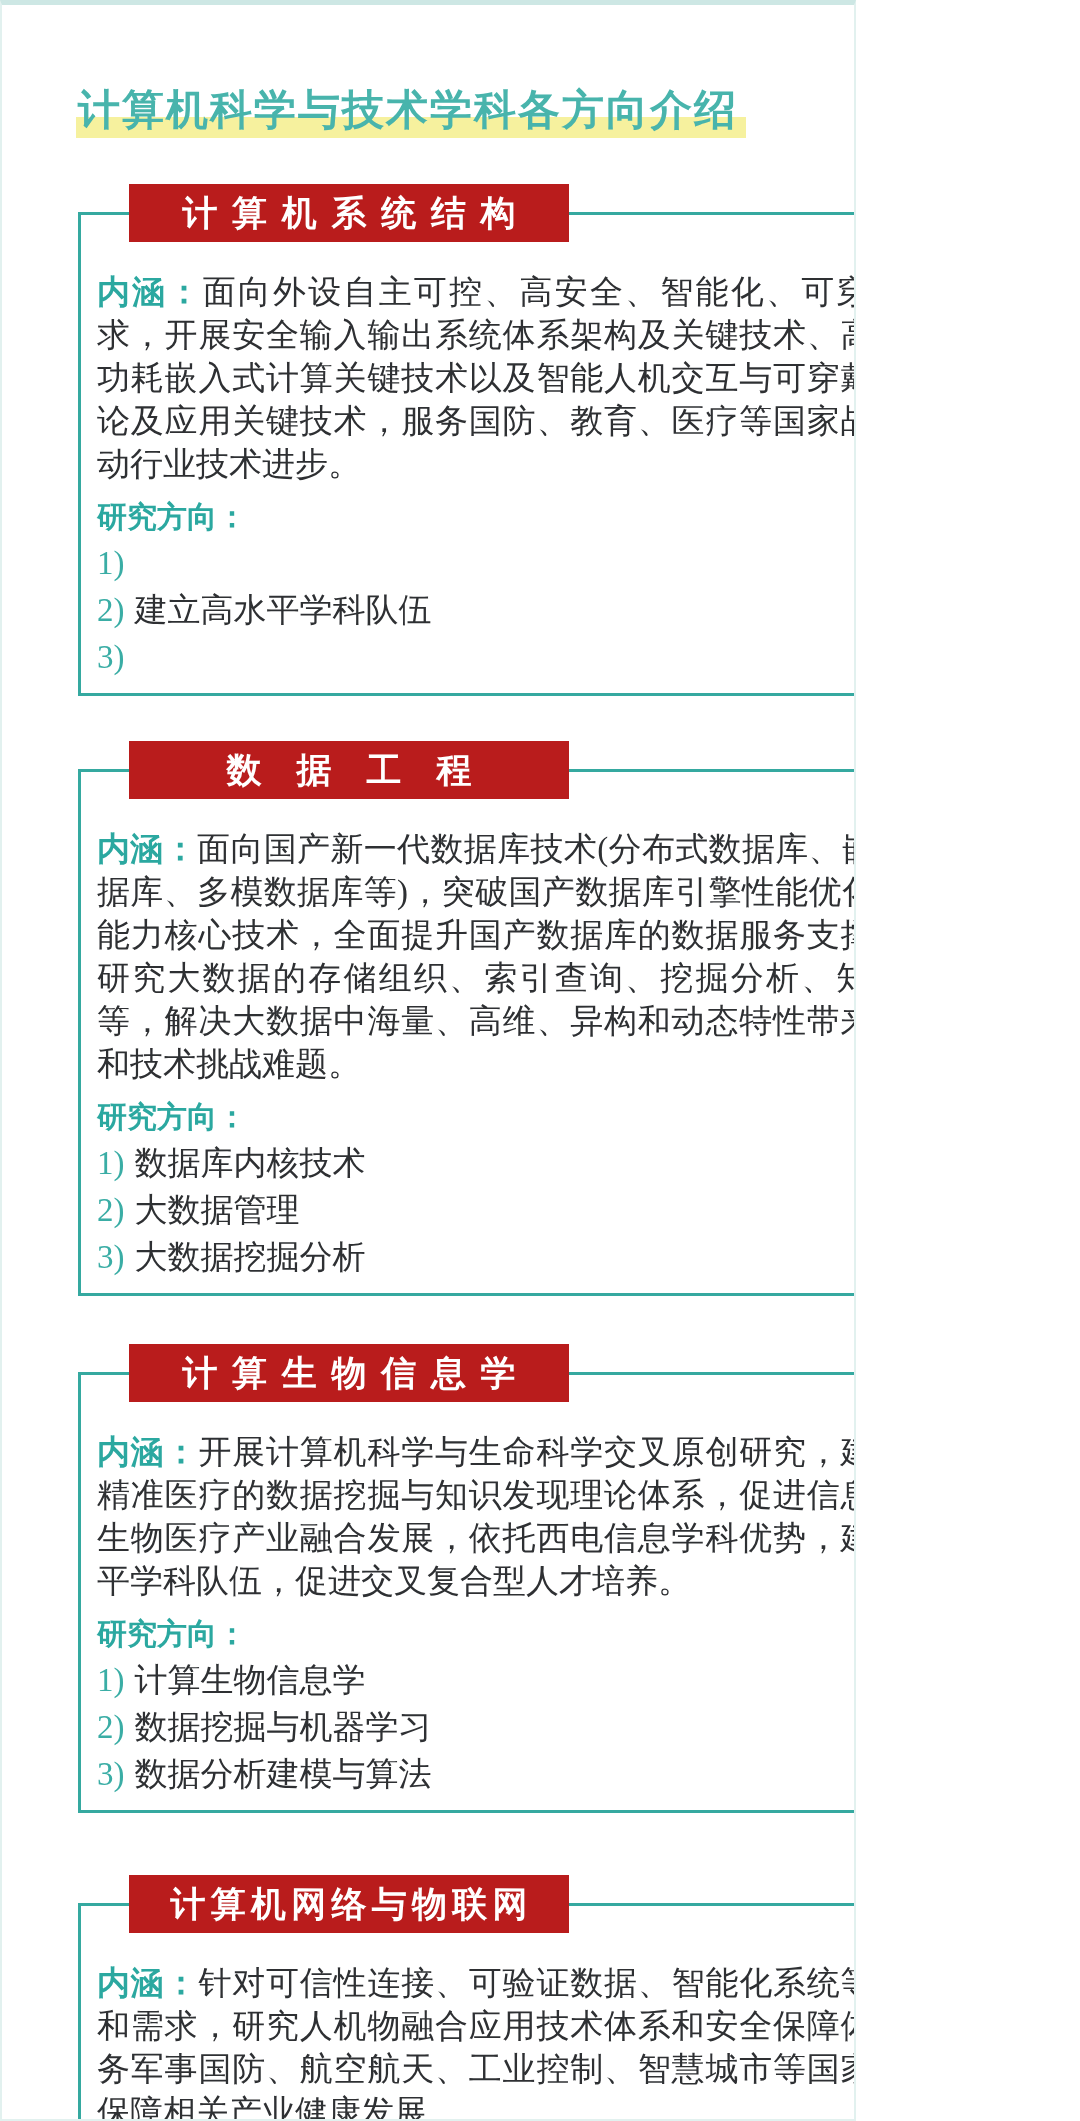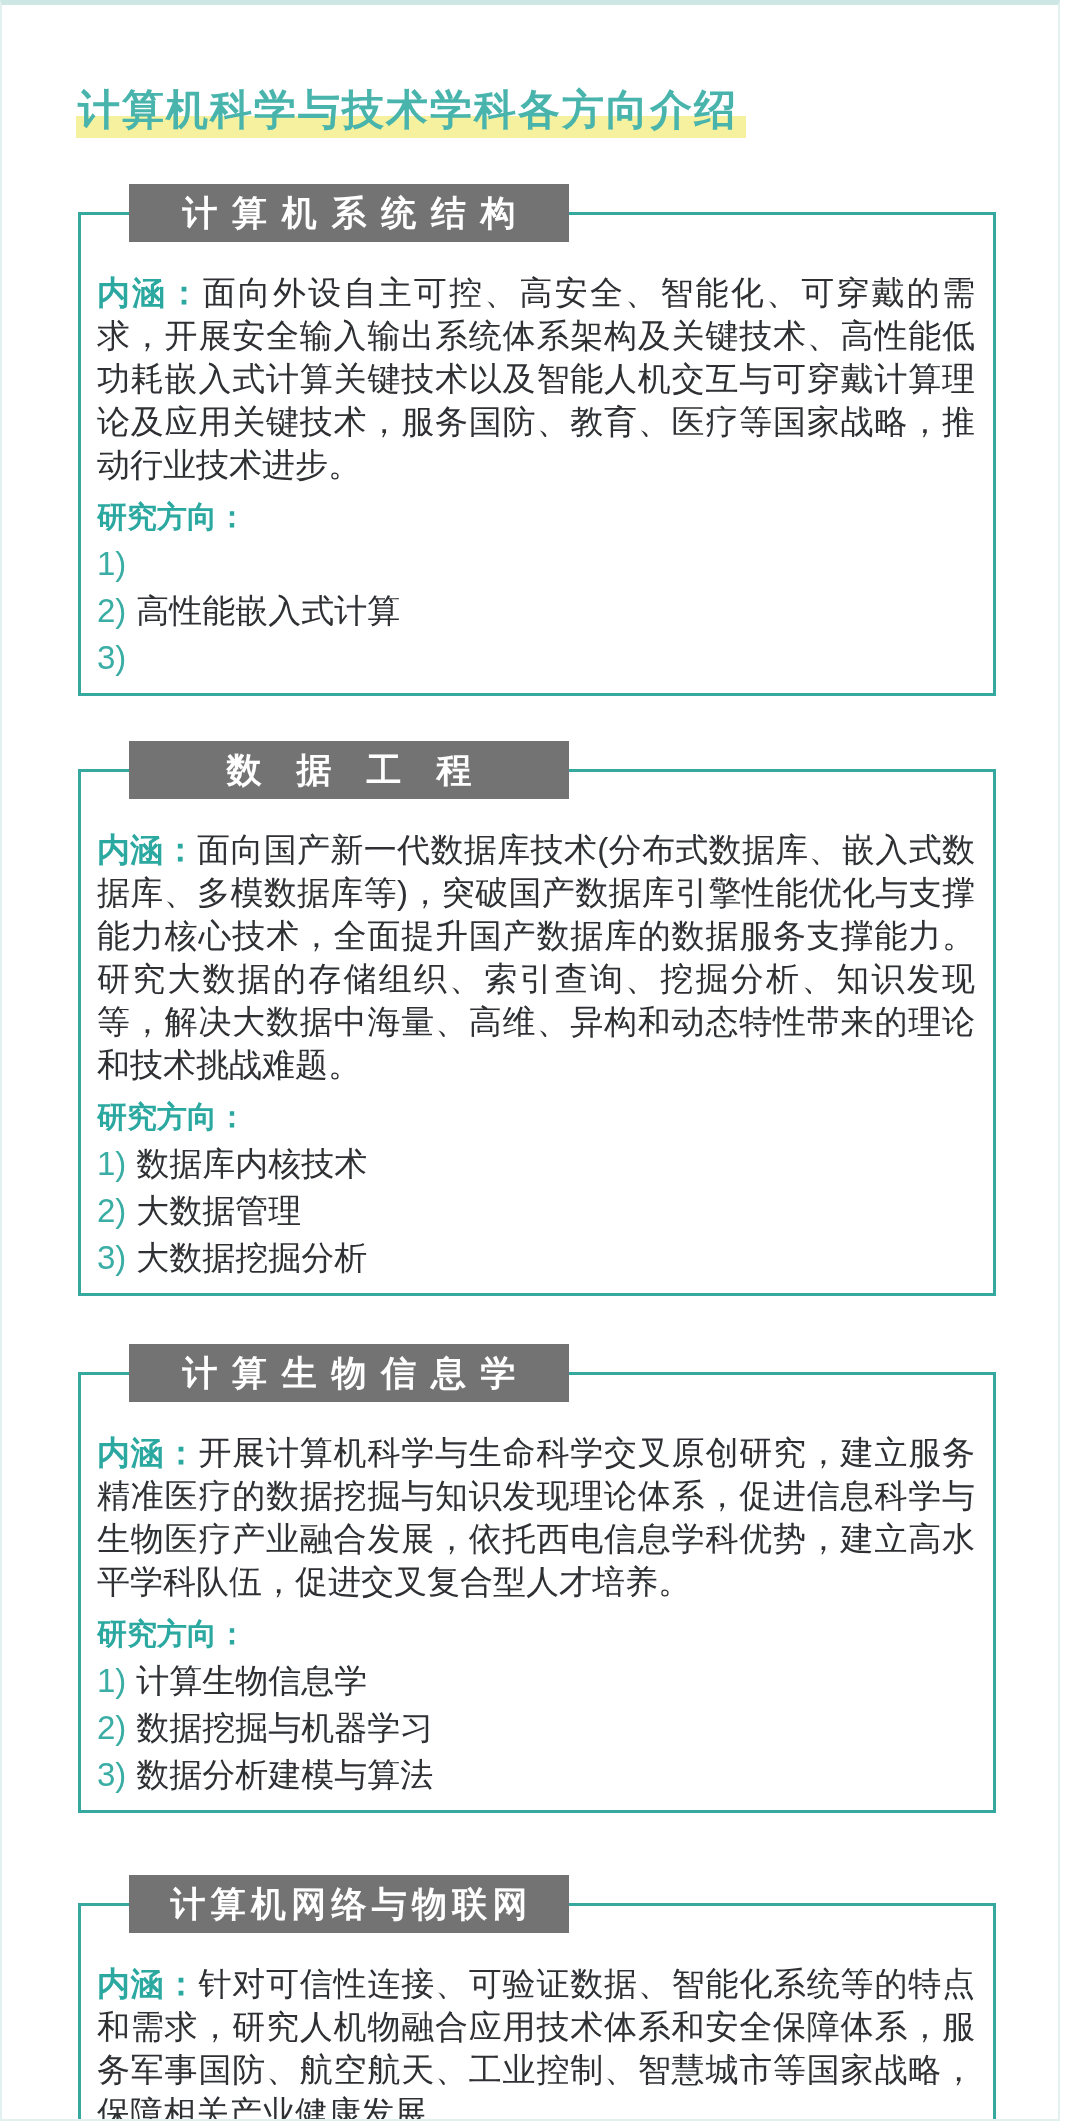--- a/index.html
+++ b/index.html
@@ -1,39 +1,39 @@
 <!DOCTYPE html>
 <html><head>
 <meta charset="utf-8">
 <style>
   html,body{margin:0;padding:0;background:#ffffff;}
   .page{
-    width:1060px;height:2121px;box-sizing:border-box;background:#ffffff;
+    width:856px;height:2121px;box-sizing:border-box;background:#ffffff;
     border:2px solid #e2f1ef;border-top:5px solid #cde7e4;
-    font-family:Liberation Sans, sans-serif;overflow:hidden;
+    font-family:Liberation Serif, serif;overflow:hidden;
   }
   .title{
     margin:80px 0 0 74px;font-size:42px;line-height:50px;font-weight:bold;
     color:#48B4AC;letter-spacing:2px;
   }
   .hl{
     background:linear-gradient(to top,#F6F19E 0%,#F6F19E 42%,rgba(0,0,0,0) 42%);
     padding:0 8px 5px 2px;
   }
   .card{
     position:relative;box-sizing:border-box;width:918px;margin-left:76px;
     border:3px solid #35A9A0;padding:56px 18px 12px 16px;background:#ffffff;
   }
   .s1{margin-top:77px;min-height:413px;}
   .s2{margin-top:73px;min-height:448px;}
   .s3{margin-top:76px;min-height:413px;}
   .s4{margin-top:90px;min-height:385px;}
   .badge{
     position:absolute;top:-31px;left:48px;width:440px;height:58px;box-sizing:border-box;
-    background:#737373;color:#ffffff;font-weight:bold;font-size:35px;
+    background:#b91c1c;color:#ffffff;font-weight:bold;font-size:35px;
     display:flex;align-items:center;justify-content:center;white-space:nowrap;
   }
   .s1 .badge,.s3 .badge{letter-spacing:0.42em;text-indent:0.42em;}
   .s2 .badge{letter-spacing:1.0em;text-indent:1.0em;}
   .s4 .badge{letter-spacing:0.15em;text-indent:0.15em;}
   .para{margin:0;font-size:33px;line-height:43px;color:#2E3033;text-align:justify;}
   .lab{color:#2BA8A0;font-weight:bold;}
   .dirlab{margin-top:8px;font-size:30px;line-height:46px;font-weight:bold;color:#2BA8A0;}
   .li{display:flex;font-size:33px;line-height:47px;color:#2E3033;}
   .num{color:#3AADA5;margin-right:10px;flex:0 0 auto;}
@@ -47,21 +47,21 @@
 
   <section class="card s1">
     <div class="badge">计算机系统结构</div>
     <p class="para"><span class="lab">内涵：</span><span>面向外设自主可控、高安全、智能化、可穿戴的需求，开展安全输入输出系统体系架构及关键技术、高性能低功耗嵌入式计算关键技术以及智能人机交互与可穿戴计算理论及应用关键技术，服务国防、教育、医疗等国家战略，推动行业技术进步。</span></p>
     <div class="dirlab">研究方向：</div>
     <div class="li">
         <span class="num">1)</span>
       </div>
     <div class="li">
         <span class="num">2)</span>
-        <span class="txt">高性能嵌入式计算</span>
+        <span class="txt">建立高水平学科队伍</span>
       </div>
     <div class="li">
         <span class="num">3)</span>
       </div>
   </section>
 
   <section class="card s2">
     <div class="badge">数据工程</div>
     <p class="para"><span class="lab">内涵：</span><span>面向国产新一代数据库技术(分布式数据库、嵌入式数据库、多模数据库等)，突破国产数据库引擎性能优化与支撑能力核心技术，全面提升国产数据库的数据服务支撑能力。研究大数据的存储组织、索引查询、挖掘分析、知识发现等，解决大数据中海量、高维、异构和动态特性带来的理论和技术挑战难题。</span></p>
     <div class="dirlab">研究方向：</div>

